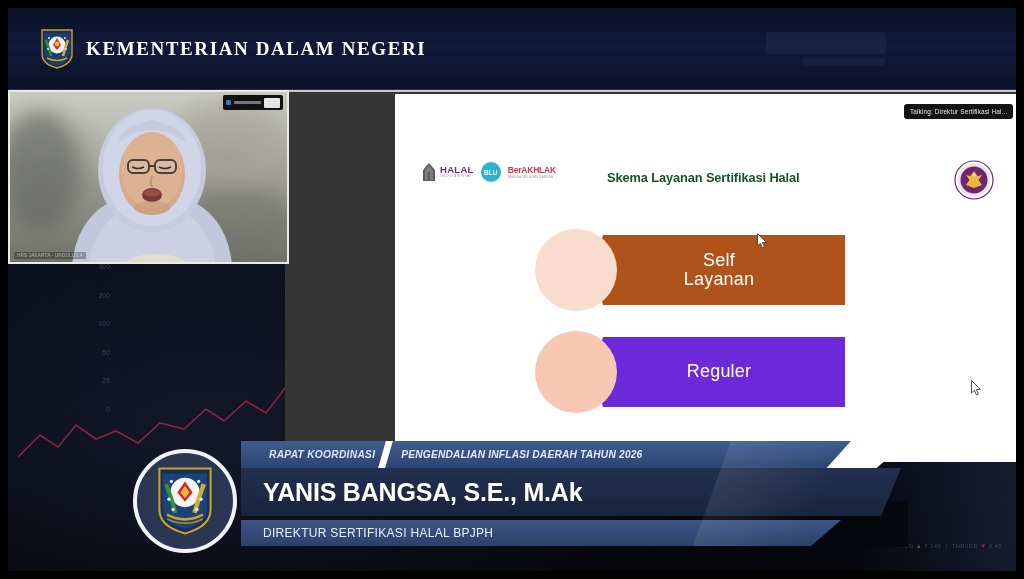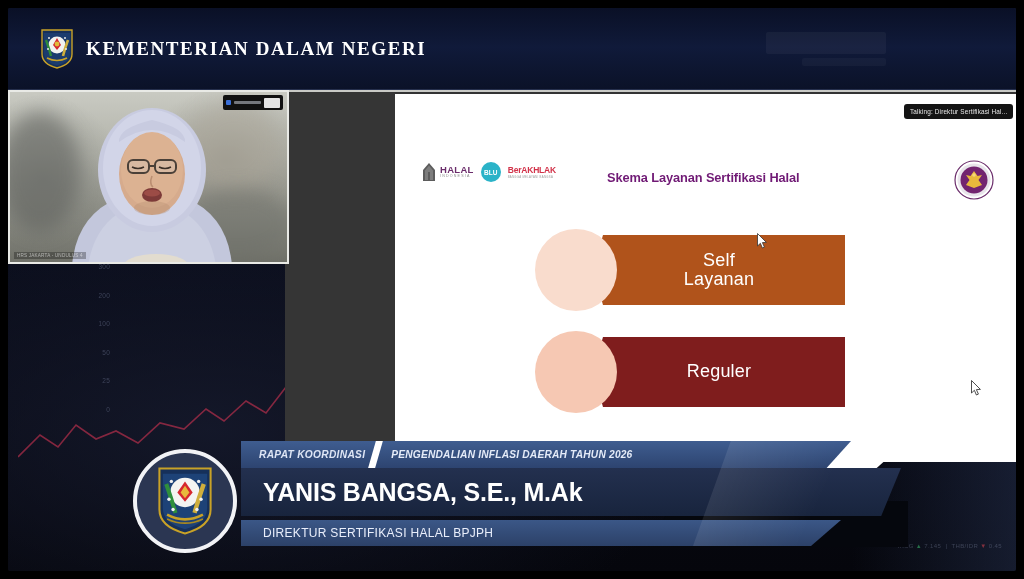--- a/index.html
+++ b/index.html
@@ -196,21 +196,21 @@
   .logo-akhlak .a1 {
     font-size: 8.5px; font-weight: bold; color: #d2334a; letter-spacing: -.2px;
   }
   .logo-akhlak .a2 { font-size: 2.8px; color: #999; letter-spacing: .3px; margin-top: 1.5px; }
 
   .slide-title {
     position: absolute;
     left: 212px; top: 76px;
     font-size: 12.8px;
     font-weight: bold;
-    color: #701a75;
+    color: #14532d;
     letter-spacing: -.1px;
     white-space: nowrap;
   }
   .slide-bpjph {
     position: absolute;
     right: 22px; top: 66px;
     width: 40px; height: 40px;
   }
 
   .scheme {
@@ -285,21 +285,21 @@
     width: 765px; height: 120px;
     z-index: 7;
   }
   .l3-sub {
     position: absolute;
     left: 108px; top: 0;
     width: 610px; height: 27px;
     background: linear-gradient(180deg, #3f5d90 0%, #2d4470 100%);
     clip-path: polygon(0 0, 100% 0, 96% 100%, 0 100%);
     display: flex; align-items: center;
-    padding-left: 18px;
+    padding-left: 28px;
     gap: 0;
   }
   .l3-sub .seg1 {
     font-size: 10.2px; font-style: italic; font-weight: bold;
     color: #dde5f5; letter-spacing: .3px;
   }
   .l3-slash {
     width: 26px; height: 27px;
     position: relative;
     flex-shrink: 0;
@@ -482,21 +482,21 @@
             <div class="scheme-bar" id="b0" style="background: rgb(176, 83, 27);">
               <div class="lbl" id="t0" style="color: rgb(255, 255, 255);">
                 <span>Self</span><br>
                 <span>Layanan</span>
               </div>
             </div>
           </div>
 
           <div class="scheme-row">
             <div class="scheme-circle" id="c1" style="background: rgb(246, 200, 179);"></div>
-            <div class="scheme-bar" id="b1" style="background: #7f1d1d;">
+            <div class="scheme-bar" id="b1" style="background: #6d28d9;">
               <div class="lbl" id="t1" style="color: rgb(255, 255, 255);">
                 <span>Reguler</span>
               </div>
             </div>
           </div>
 
         </div>
 
         <svg class="slide-cursor" width="11" height="16" viewBox="0 0 11 16">
           <path d="M0.5 0.5 L0.5 13 L3.4 10.3 L5.4 15 L7.4 14.1 L5.4 9.6 L9.4 9.4 Z" fill="#fff" stroke="#333" stroke-width="0.8"></path>

